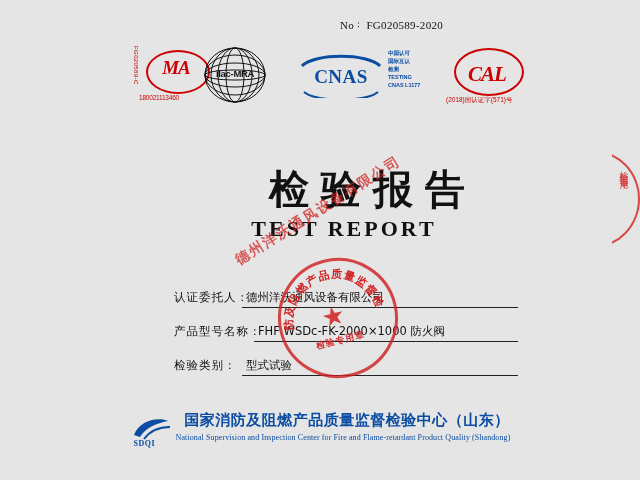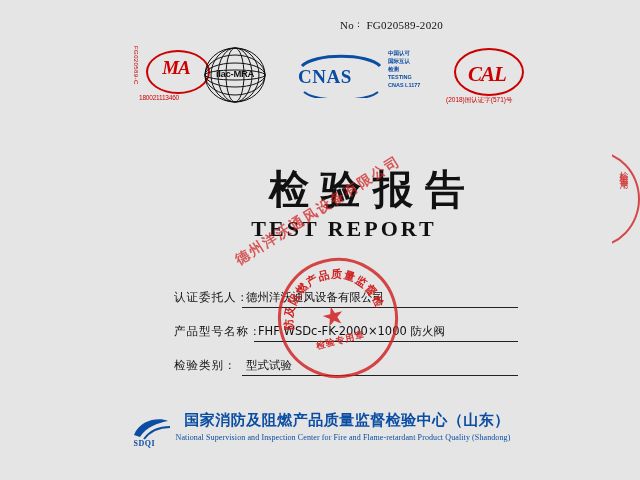--- a/index.html
+++ b/index.html
@@ -131,20 +131,21 @@
   }
   .mark-cnas .swoosh {
     position: absolute;
     left: 0; top: 0;
   }
   .mark-cnas .word {
     position: absolute;
     left: 0;
     top: 14px;
     width: 86px;
+    text-align: center;
     font-family: "Liberation Serif", serif;
     font-weight: bold;
     font-size: 19px;
     color: #0b4da2;
     letter-spacing: .5px;
   }
 
   .mark-cnas-text {
     position: absolute;
     left: 256px;

